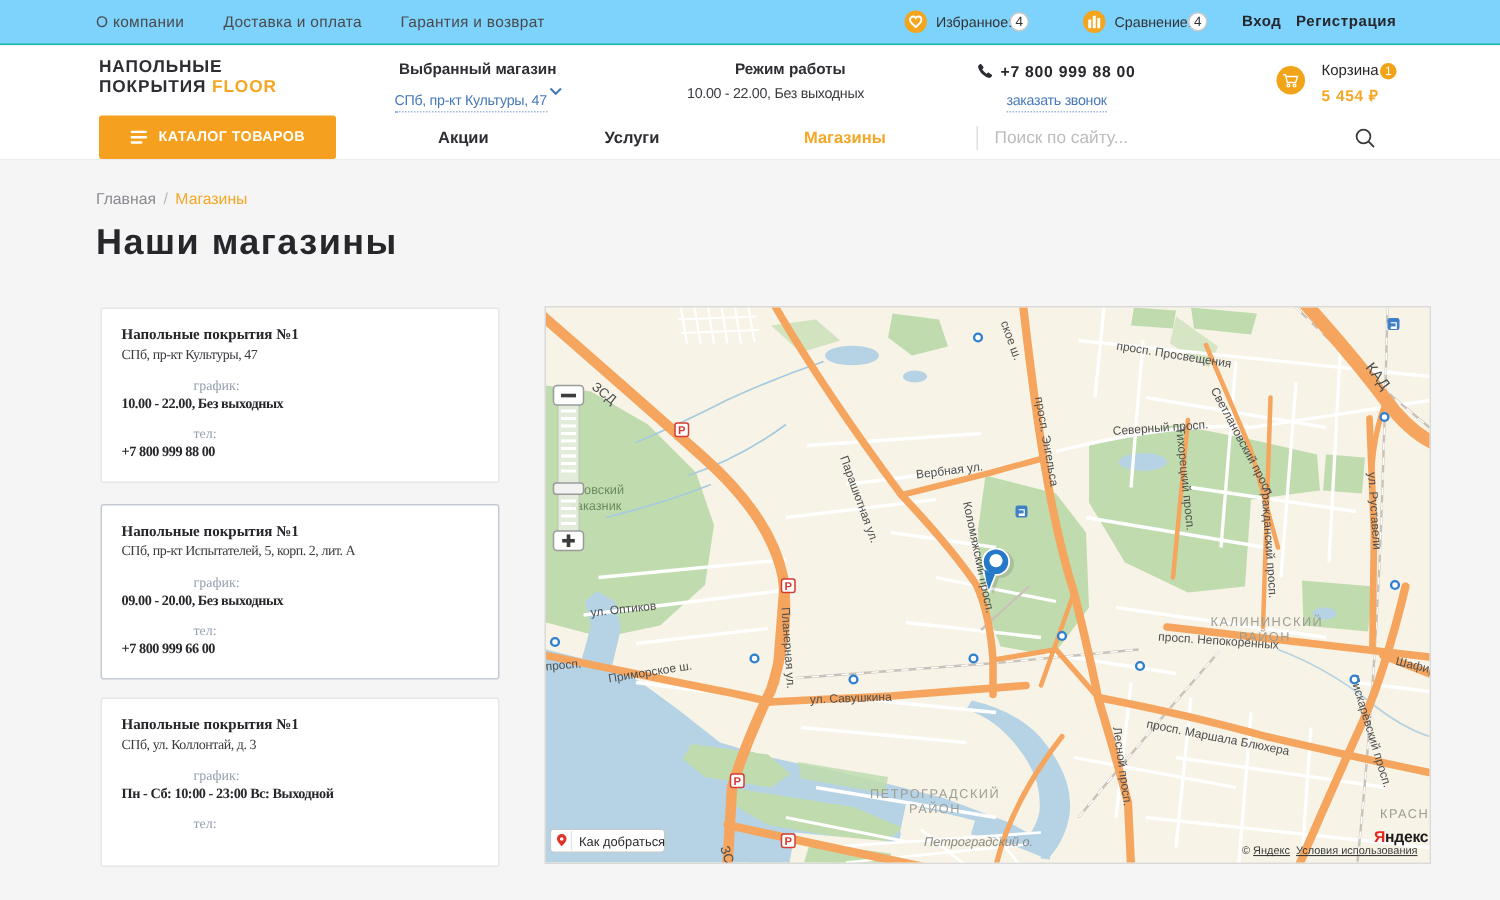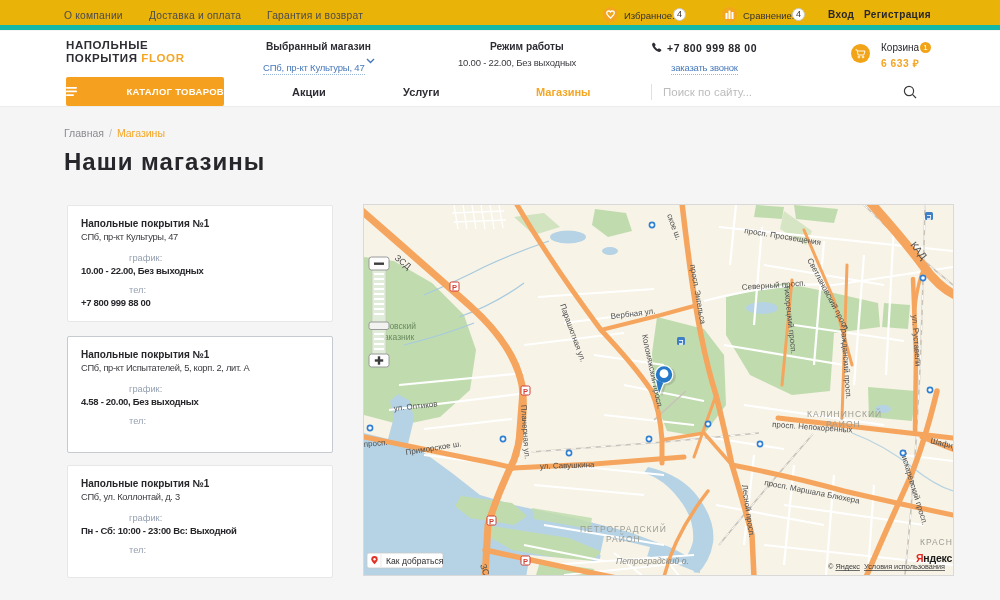--- a/index.html
+++ b/index.html
@@ -1,46 +1,46 @@
 <!DOCTYPE html>
 <html lang="ru"><head>
 <meta charset="utf-8">
 <style>
 * { margin:0; padding:0; box-sizing:border-box; }
 html,body { width:1000px; height:600px; overflow:hidden; }
 body { font-family:"Liberation Sans", sans-serif; background:#f5f5f6; position:relative; }
 .abs { position:absolute; }
 .or { color:#f5a623; }
 
-#topbar { position:absolute; left:0; top:0; width:1000px; height:30px; background:#eab308; border-bottom:5px solid #14b8a6; }
+#topbar { position:absolute; left:0; top:0; width:1000px; height:30px; background:#7dd3fc; border-bottom:1px solid #14b8a6; }
 #topbar .lnk { position:absolute; top:10px; font-size:10.3px; color:#4a4a4e; letter-spacing:.2px; }
 .circ { position:absolute; border-radius:50%; background:#f3a51e; }
 .badge { position:absolute; width:13px; height:13px; border-radius:50%; background:#fff; border:1px solid #c9c9c9; font-size:9px; color:#333; text-align:center; line-height:11px; }
 #topbar .blab { position:absolute; top:10px; font-size:9.5px; color:#333; }
 #topbar .auth { position:absolute; top:9px; font-size:10px; letter-spacing:.4px; font-weight:bold; color:#26262b; }
 
 #header { position:absolute; left:0; top:31px; width:1000px; height:46px; background:#fff; }
 #logo { position:absolute; left:66px; top:8px; font-size:11.5px; font-weight:bold; color:#2d2d33; letter-spacing:.6px; line-height:13px; }
 .hlabel { font-size:10.2px; font-weight:bold; color:#2d2d33; }
 .hsub { font-size:9.5px; letter-spacing:-.2px; color:#3b3b40; }
 .bluelnk { color:#4779ba; font-size:9.5px; letter-spacing:-.2px; border-bottom:1px dashed #9db9da; padding-bottom:1px; }
 #cartcirc { position:absolute; left:851px; top:13px; width:19px; height:19px; border-radius:50%; background:#f2a418; }
 #cartbadge { position:absolute; left:920px; top:11px; width:11px; height:11px; border-radius:50%; background:#f2a418; color:#fff; font-size:8px; text-align:center; line-height:11px; }
 
 #nav { position:absolute; left:0; top:77px; width:1000px; height:30px; background:#fff; border-bottom:1px solid #ececec; }
-#catbtn { position:absolute; left:66px; top:0px; width:158px; height:29px; background:#f5a01f; border-radius:2px; color:#fff; font-size:9.5px; font-weight:bold; letter-spacing:.3px; display:flex; align-items:center; justify-content:space-between; }
+#catbtn { position:absolute; left:66px; top:0px; width:158px; height:29px; background:#f5a01f; border-radius:2px; color:#fff; font-size:9.5px; font-weight:bold; letter-spacing:.3px; display:flex; align-items:center; justify-content:center; }
 .navitem { position:absolute; top:9px; font-size:11px; font-weight:bold; color:#2d2d33; }
 #searchdiv { position:absolute; left:651px; top:7px; width:1px; height:16px; background:#e0e0e0; }
 #searchph { position:absolute; left:663px; top:9px; font-size:11.5px; color:#bcbcbc; }
 
 #crumb { position:absolute; left:64px; top:127px; font-size:10.5px; color:#8a8a90; }
 #crumb .sep { color:#b9b9bd; margin:0 5px; }
 #crumb .cur { color:#f5a623; }
 #h1 { position:absolute; left:64px; top:148px; font-size:24px; font-weight:bold; color:#26262b; letter-spacing:1px; }
-.card { position:absolute; left:67px; width:266px; background:#fff; border:1px solid #e7e7e7; border-radius:2px; padding:12px 13px; }
+.card { position:absolute; left:67px; width:266px; background:#fff; border:1px solid #e7e7e7; border-radius:2px; padding:12px 13px;font-family:Liberation Serif, serif; }
 .card.sel { border-color:#c6cbd2; }
 .card .t { font-size:10px; font-weight:bold; color:#26262b; line-height:11px; }
 .card .a { font-size:9.3px; letter-spacing:-.3px; color:#3b3b40; line-height:11px; margin-top:3px; }
 .card .lab { font-size:9.3px; color:#95a0b0; line-height:10px; margin-top:9.5px; margin-bottom:2px;margin-left:48px; }
 .card .b { font-size:9.5px; letter-spacing:-.3px; font-weight:bold; color:#26262b; line-height:11px; }
 #map { position:absolute; left:363px; top:204px; width:591px; height:372px; border:1px solid #d9d9d9; background:#f7f3e7; }
 </style>
 </head>
 <body>
 
@@ -85,21 +85,21 @@
   <div id="cartcirc"></div>
   <svg class="abs" style="left:855px; top:18px;" width="11" height="10" viewBox="0 0 11 10">
       <g fill="none" stroke="#fff" stroke-width="0.9">
         <path d="M0.5 0.8 L2 0.8 L3.2 6 L8.8 6 L10 2 L2.4 2"></path>
         <circle cx="3.9" cy="8" r="0.9"></circle>
         <circle cx="8" cy="8" r="0.9"></circle>
       </g>
     </svg>
   <div class="abs" style="left:881px; top:11px; font-size:10px; color:#26262b;">Корзина</div>
   <div id="cartbadge">1</div>
-  <div class="abs" style="left:881px; top:25px; font-size:10.3px; font-weight:bold; color:#f5a623; letter-spacing:.5px;">6 633 ₽</div>
+  <div class="abs" style="left:881px; top:25px; font-size:10.3px; font-weight:bold; color:#f5a623; letter-spacing:.5px;">5 454 ₽</div>
 </div>
 
 <div id="nav">
   <div id="catbtn">
       <svg style="margin-right:7px;" width="12" height="9" viewBox="0 0 12 9">
         <g fill="#fff">
           <rect x="0" y="0" width="11" height="1.7" rx="0.85"></rect>
           <rect x="0" y="3.6" width="11" height="1.7" rx="0.85"></rect>
           <rect x="0" y="7.2" width="8" height="1.7" rx="0.85"></rect>
         </g>
@@ -125,22 +125,23 @@
   <div class="a">СПб, пр-кт Культуры, 47</div>
   <div class="lab">график:</div>
   <div class="b">10.00 - 22.00, Без выходных</div>
   <div class="lab">тел:</div>
   <div class="b">+7 800 999 88 00</div>
 </div>
 <div class="card sel" style="top:336px; height:117px;">
   <div class="t">Напольные покрытия №1</div>
   <div class="a">СПб, пр-кт Испытателей, 5, корп. 2, лит. А</div>
   <div class="lab">график:</div>
-  <div class="b">4.58 - 20.00, Без выходных</div>
+  <div class="b">09.00 - 20.00, Без выходных</div>
   <div class="lab">тел:</div>
+  <div class="b">+7 800 999 66 00</div>
 </div>
 <div class="card" style="top:465px; height:113px;">
   <div class="t">Напольные покрытия №1</div>
   <div class="a">СПб, ул. Коллонтай, д. 3</div>
   <div class="lab">график:</div>
   <div class="b">Пн - Сб: 10:00 - 23:00 Вс: Выходной</div>
   <div class="lab">тел:</div>
 </div>
 
 <div id="map">

